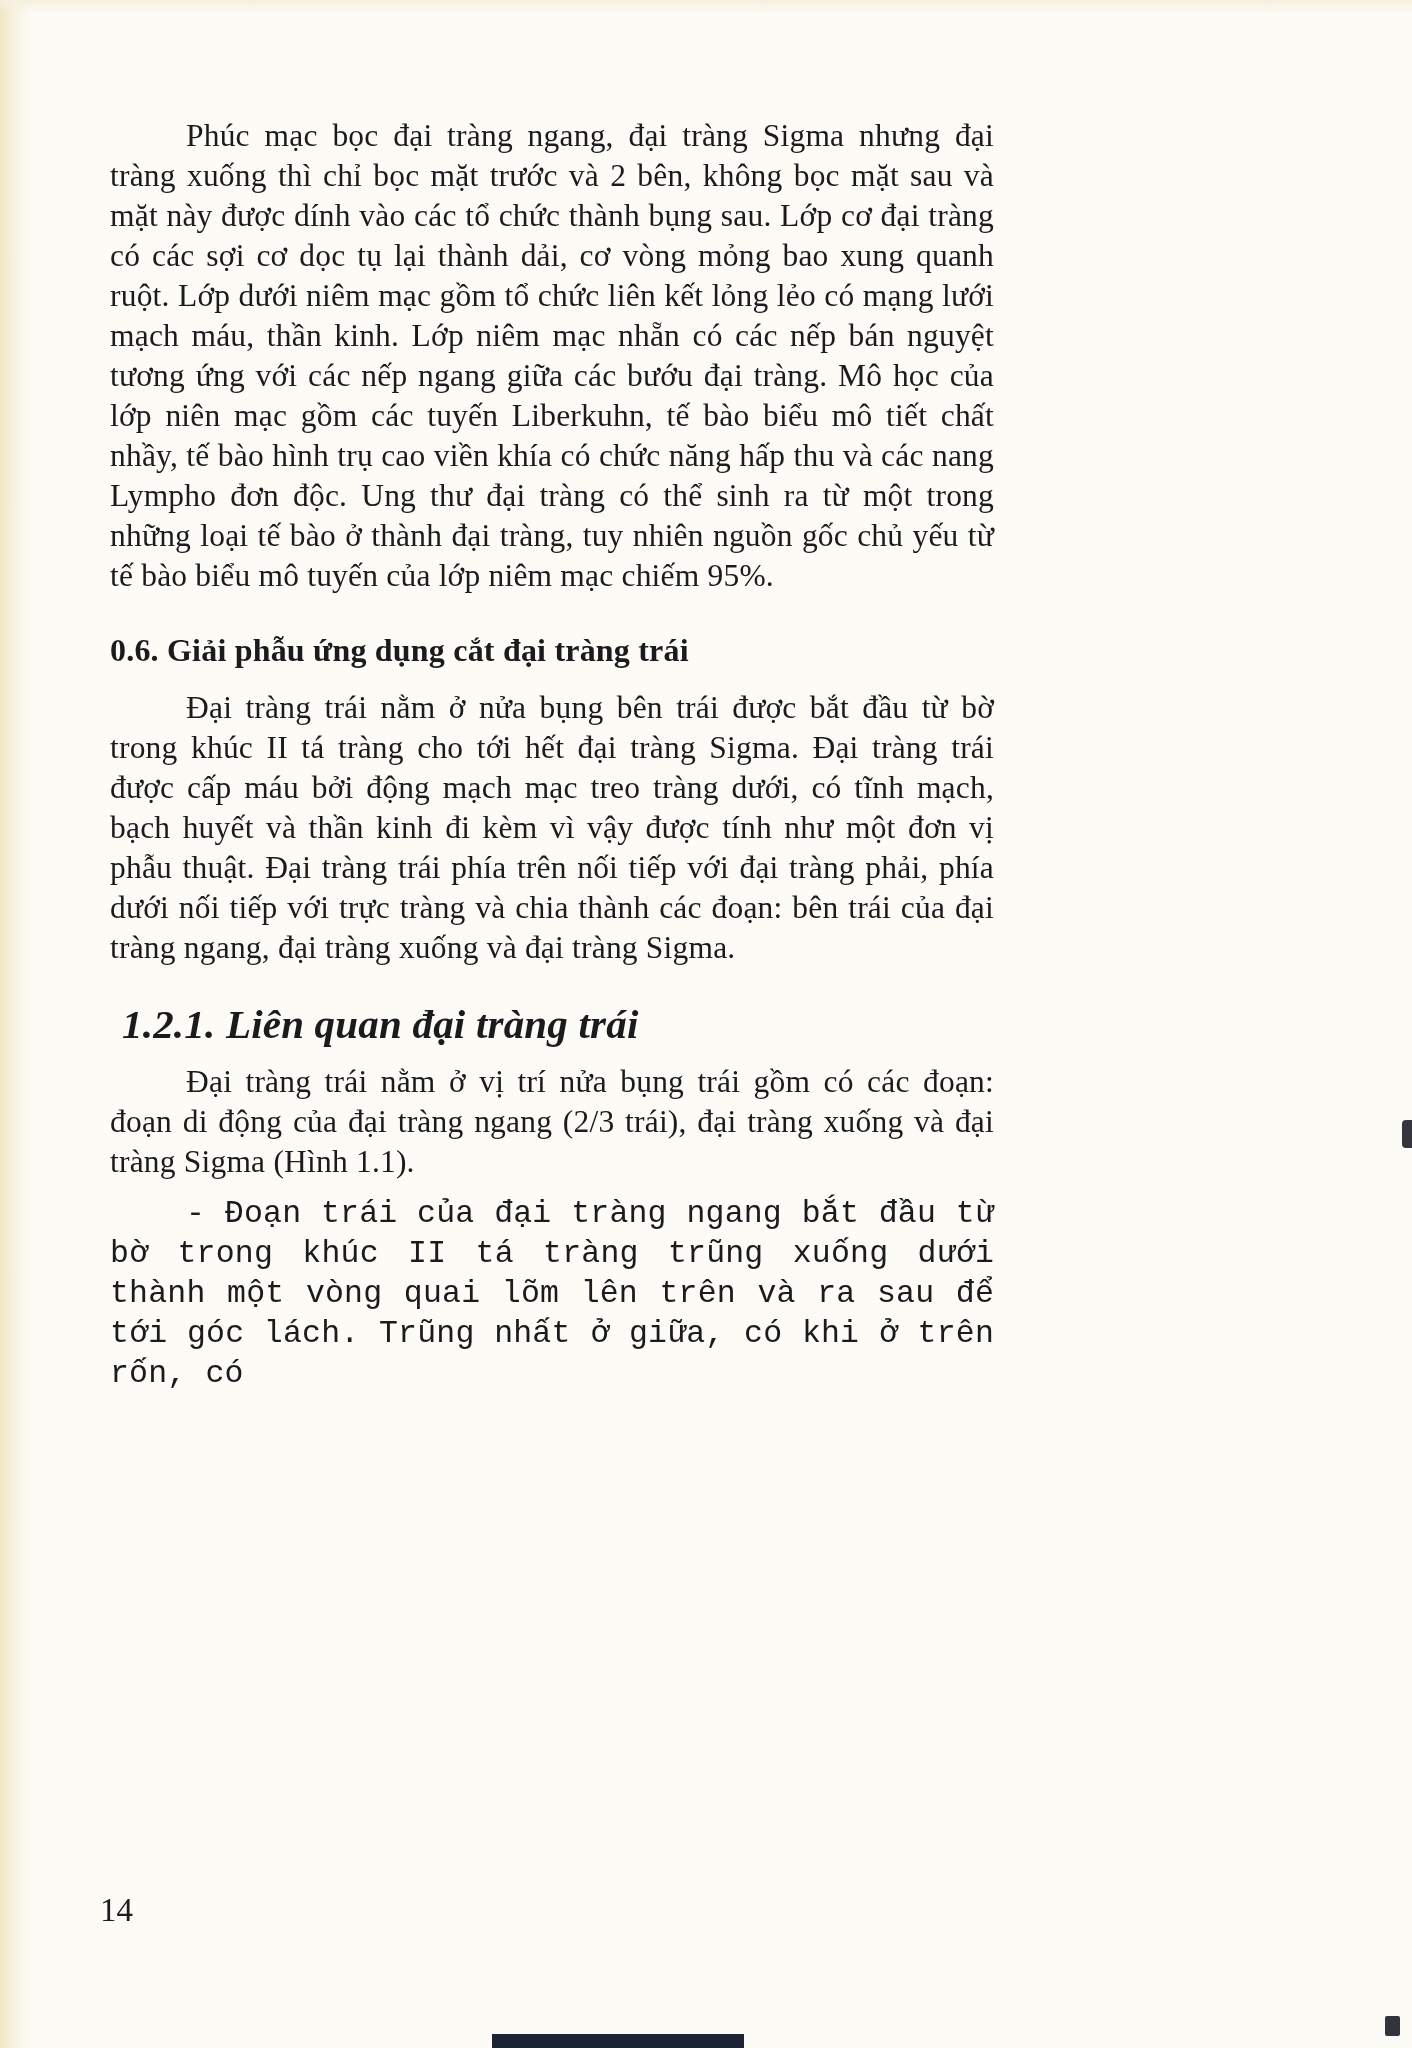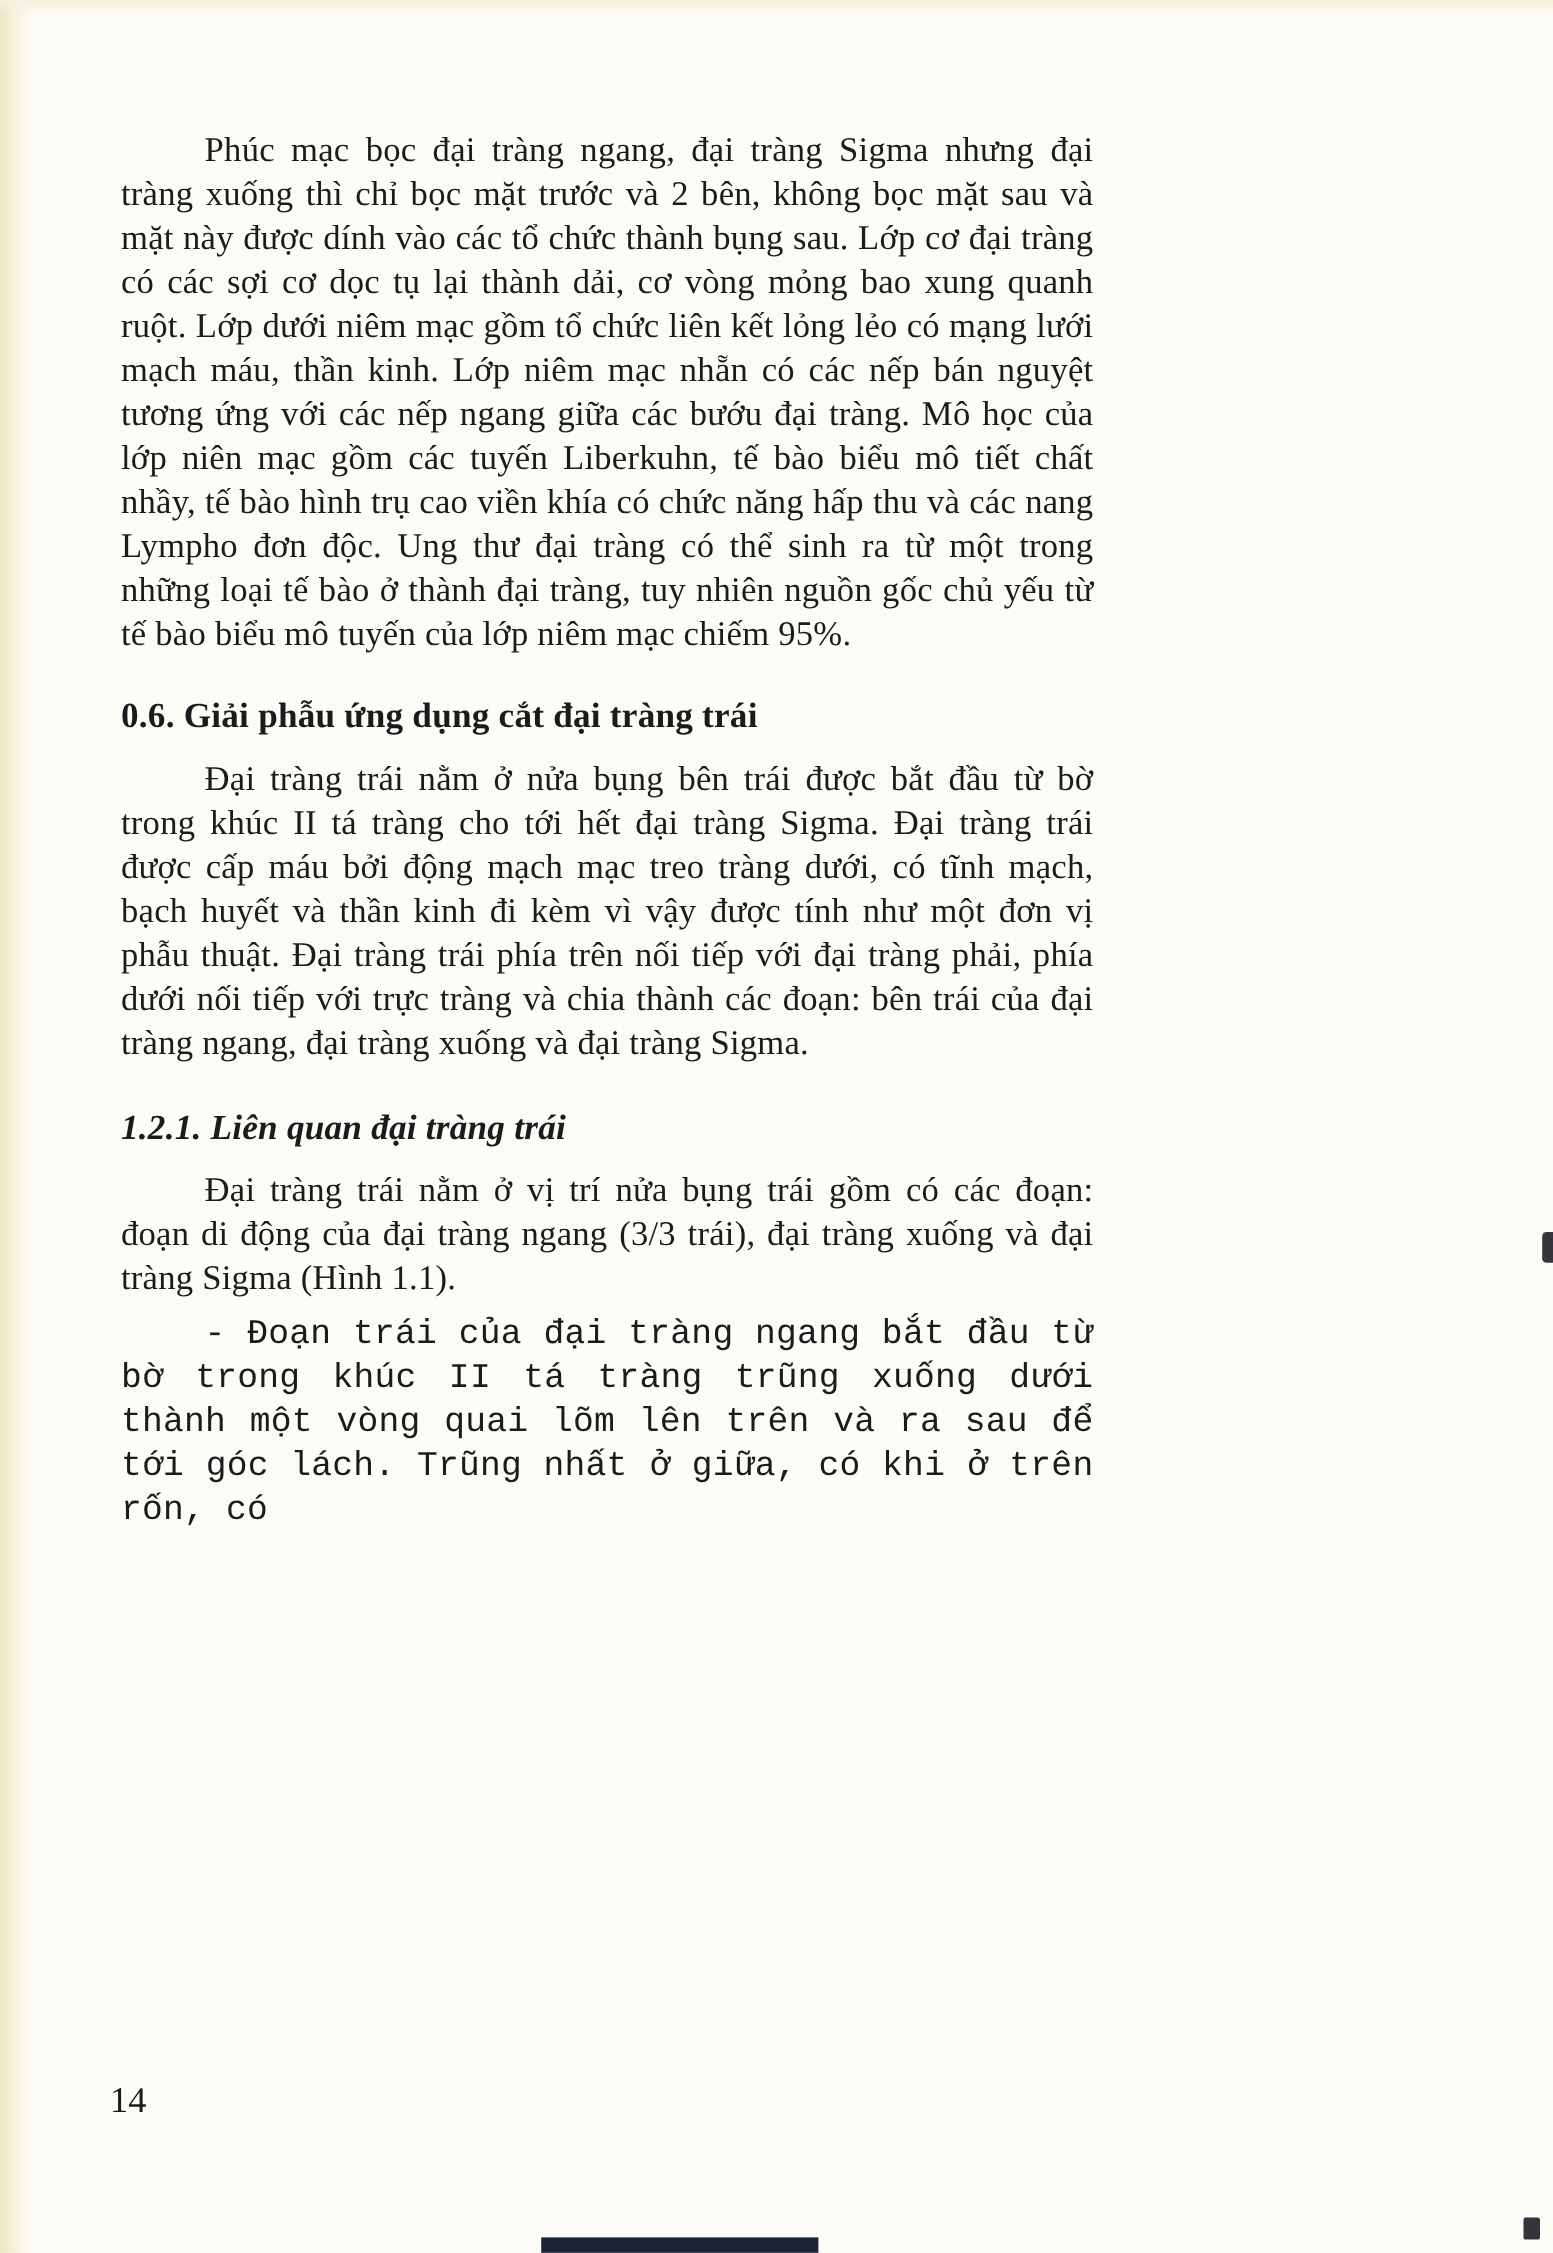--- a/index.html
+++ b/index.html
@@ -37,25 +37,26 @@
     text-align: justify;
     text-indent: 76px;
   }
   .content h2 {
     font-size: 32px;
     font-weight: bold;
     margin-top: 34px;
     margin-bottom: 18px;
   }
   .content h3 {
-    font-size: 32px;
+    font-size: 41px;
     font-weight: bold;
     font-style: italic;
     margin-top: 36px;
     margin-bottom: 18px;
+    margin-left: 12px;
   }
   .content p.dash-para { margin-top: 12px; font-family: Liberation Mono, monospace; }
   .page-number {
     position: absolute;
     left: 100px;
     top: 1890px;
     font-size: 33px;
     line-height: 40px;
   }
   
@@ -81,21 +82,21 @@
 
 <main class="content">
   <p>Phúc mạc bọc đại tràng ngang, đại tràng Sigma nhưng đại tràng xuống thì chỉ bọc mặt trước và 2 bên, không bọc mặt sau và mặt này được dính vào các tổ chức thành bụng sau. Lớp cơ đại tràng có các sợi cơ dọc tụ lại thành dải, cơ vòng mỏng bao xung quanh ruột. Lớp dưới niêm mạc gồm tổ chức liên kết lỏng lẻo có mạng lưới mạch máu, thần kinh. Lớp niêm mạc nhẵn có các nếp bán nguyệt tương ứng với các nếp ngang giữa các bướu đại tràng. Mô học của lớp niên mạc gồm các tuyến Liberkuhn, tế bào biểu mô tiết chất nhầy, tế bào hình trụ cao viền khía có chức năng hấp thu và các nang Lympho đơn độc. Ung thư đại tràng có thể sinh ra từ một trong những loại tế bào ở thành đại tràng, tuy nhiên nguồn gốc chủ yếu từ tế bào biểu mô tuyến của lớp niêm mạc chiếm 95%.</p>
 
   <h2>0.6. Giải phẫu ứng dụng cắt đại tràng trái</h2>
 
   <p>Đại tràng trái nằm ở nửa bụng bên trái được bắt đầu từ bờ trong khúc II tá tràng cho tới hết đại tràng Sigma. Đại tràng trái được cấp máu bởi động mạch mạc treo tràng dưới, có tĩnh mạch, bạch huyết và thần kinh đi kèm vì vậy được tính như một đơn vị phẫu thuật. Đại tràng trái phía trên nối tiếp với đại tràng phải, phía dưới nối tiếp với trực tràng và chia thành các đoạn: bên trái của đại tràng ngang, đại tràng xuống và đại tràng Sigma.</p>
 
   <h3>1.2.1. Liên quan đại tràng trái</h3>
 
-  <p>Đại tràng trái nằm ở vị trí nửa bụng trái gồm có các đoạn: đoạn di động của đại tràng ngang (3/3 trái), đại tràng xuống và đại tràng Sigma (Hình 1.1).</p>
+  <p>Đại tràng trái nằm ở vị trí nửa bụng trái gồm có các đoạn: đoạn di động của đại tràng ngang (2/3 trái), đại tràng xuống và đại tràng Sigma (Hình 1.1).</p>
 
   <p class="dash-para">- Đoạn trái của đại tràng ngang bắt đầu từ bờ trong khúc II tá tràng trũng xuống dưới thành một vòng quai lõm lên trên và ra sau để tới góc lách. Trũng nhất ở giữa, có khi ở trên rốn, có</p>
 </main>
 
 <div class="page-number">14</div>
 
 <div class="artifact artifact-right-edge"></div>
 <div class="artifact artifact-bottom-bar"></div>
 <div class="artifact artifact-bottom-right"></div>
 

